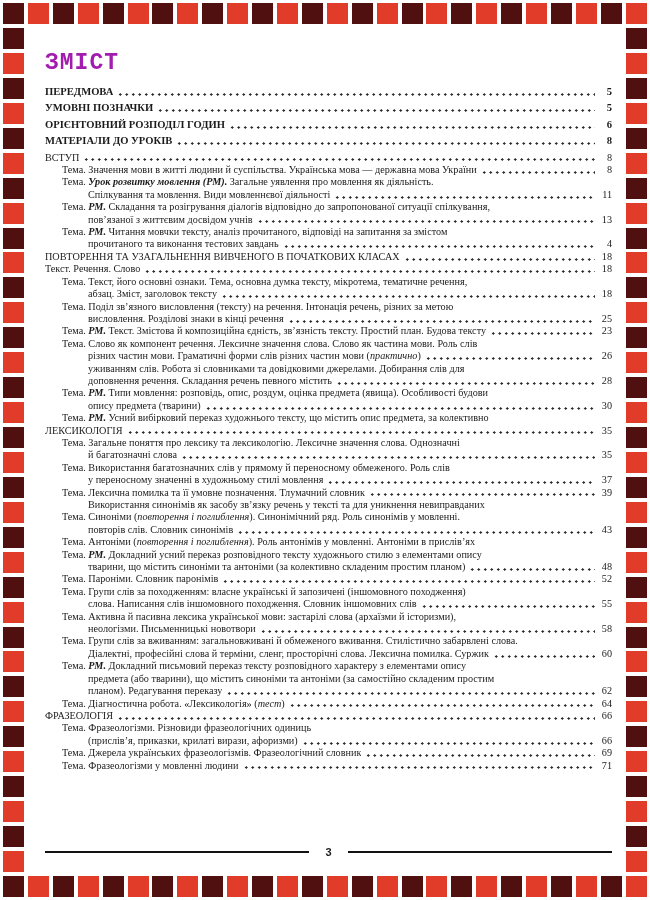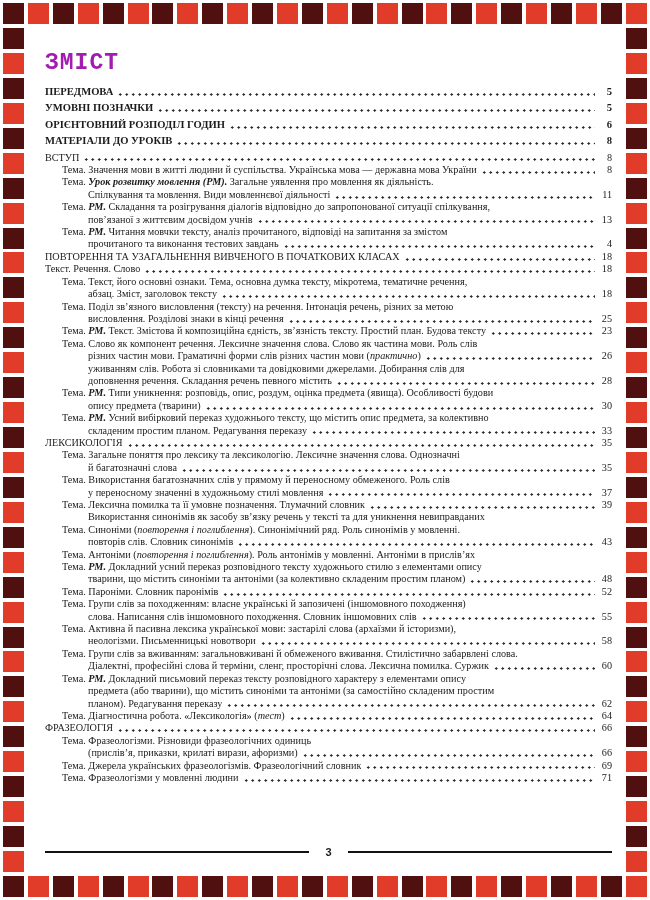--- a/index.html
+++ b/index.html
@@ -230,26 +230,25 @@
       </div>
       <div class="entry tema">
         <div class="line first"><span class="txt"><span>Тема. </span><span>Слово як компонент речення. Лексичне значення слова. Слово як частина мови. Роль слів</span></span></div>
         <div class="line"><span class="txt"><span>різних частин мови. Граматичні форми слів різних частин мови (</span><span class="it">практично</span><span>)</span></span><span class="leader"></span><span class="pg">26</span></div>
       </div>
       <div class="entry tema">
         <div class="line"><span class="txt"><span>уживанням слів. Робота зі словниками та довідковими джерелами. Добирання слів для</span></span></div>
         <div class="line"><span class="txt"><span>доповнення речення. Складання речень певного містить</span></span><span class="leader"></span><span class="pg">28</span></div>
       </div>
       <div class="entry tema">
-        <div class="line first"><span class="txt"><span>Тема. </span><span class="bit">РМ.</span><span> Типи уникнення: розповідь, опис, роздум, оцінка предмета (явища). Особливості будови</span></span></div>
+        <div class="line first"><span class="txt"><span>Тема. </span><span class="bit">РМ.</span><span> Типи мовлення: розповідь, опис, роздум, оцінка предмета (явища). Особливості будови</span></span></div>
         <div class="line"><span class="txt"><span>опису предмета (тварини)</span></span><span class="leader"></span><span class="pg">30</span></div>
       </div>
       <div class="entry tema">
         <div class="line first"><span class="txt"><span>Тема. </span><span class="bit">РМ.</span><span> Усний вибірковий переказ художнього тексту, що містить опис предмета, за колективно</span></span></div>
-        <div class="line"><span class="txt"><span>складеним простим планом. Редагування переказу</span></span><span class="leader"></span><span class="pg">33</span></div>
       </div>
       <div class="entry section">
         <div class="line first"><span class="txt"><span>ЛЕКСИКОЛОГІЯ</span></span><span class="leader"></span><span class="pg">35</span></div>
       </div>
       <div class="entry tema">
         <div class="line first"><span class="txt"><span>Тема. </span><span>Загальне поняття про лексику та лексикологію. Лексичне значення слова. Однозначні</span></span></div>
         <div class="line"><span class="txt"><span>й багатозначні слова</span></span><span class="leader"></span><span class="pg">35</span></div>
       </div>
       <div class="entry tema">
         <div class="line first"><span class="txt"><span>Тема. </span><span>Використання багатозначних слів у прямому й переносному обмеженого. Роль слів</span></span></div>

